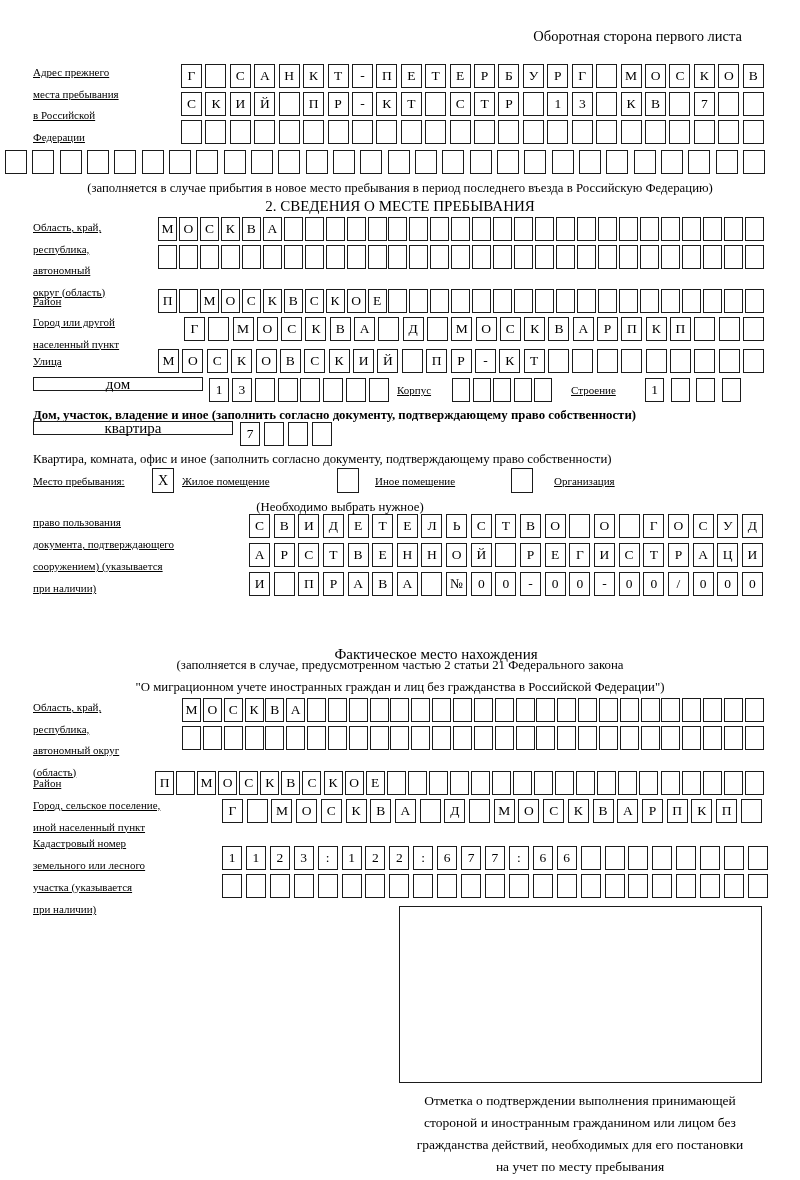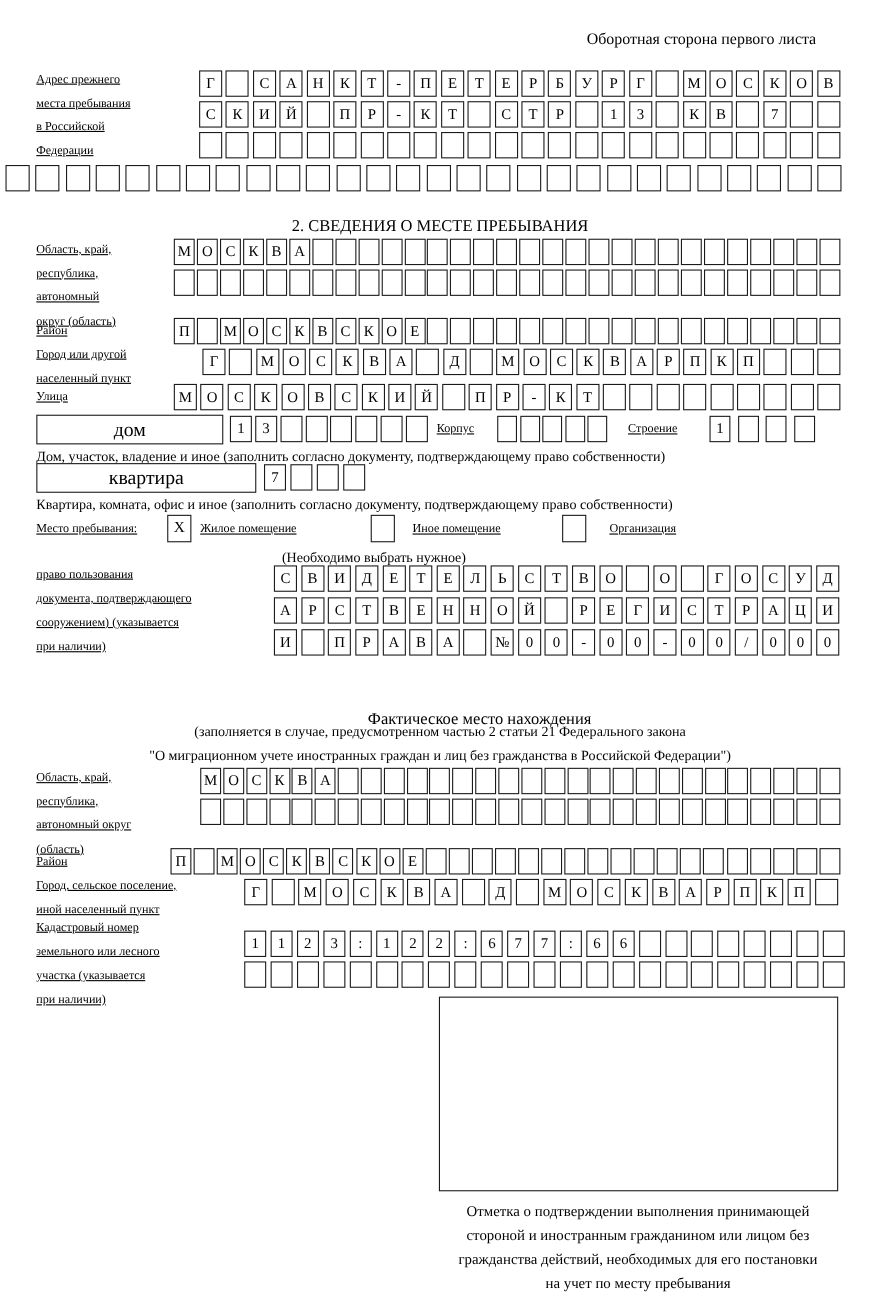--- a/index.html
+++ b/index.html
@@ -4,22 +4,22 @@
 <style>
   html,body{margin:0;padding:0;background:#fff;}
   .page{position:relative;width:800px;height:1180px;background:#fff;overflow:hidden;
         font-family:"Liberation Serif","DejaVu Serif",serif;color:#000;}
   .abs{position:absolute;}
   .lbl{font-size:11px;line-height:21.5px;white-space:nowrap;text-decoration:underline;}
   .cellrow{position:absolute;display:flex;justify-content:space-between;height:24px;}
   .cell{flex:0 0 var(--cw,20px);width:var(--cw,20px);height:24px;border:1.7px solid #1b1b1b;
         box-sizing:border-box;display:flex;align-items:center;justify-content:center;
         font-size:13.5px;line-height:1;background:#fff;}
-  .wbox{position:absolute;border:1.7px solid #1b1b1b;box-sizing:border-box;height:27px;
-        display:flex;align-items:center;justify-content:center;font-size:18px;background:#fff;}
+  .wbox{position:absolute;border:1.7px solid #1b1b1b;box-sizing:border-box;height:14px;
+        display:flex;align-items:center;justify-content:center;font-size:15px;background:#fff;}
   .chk{position:absolute;width:22px;height:25px;border:1.7px solid #1b1b1b;box-sizing:border-box;
        display:flex;align-items:center;justify-content:center;font-size:14px;background:#fff;}
   .note{position:absolute;font-size:12.8px;line-height:16px;white-space:nowrap;}
   .center{left:0;width:800px;text-align:center;}
   .title{position:absolute;font-size:15px;font-weight:normal;white-space:nowrap;}
   .stampbox{position:absolute;border:1.8px solid #1b1b1b;box-sizing:border-box;background:#fff;}
   .caption{position:absolute;font-size:13.5px;line-height:22px;text-align:center;}
 </style>
 </head>
 <body>
@@ -135,20 +135,21 @@
       <span class="cell"></span>
       <span class="cell"></span>
       <span class="cell"></span>
       <span class="cell"></span>
       <span class="cell"></span>
       <span class="cell"></span>
       <span class="cell"></span>
       <span class="cell"></span>
       <span class="cell"></span>
     </div>
+  <div class="note center" style="top:180px;">(заполняется в случае прибытия в новое место пребывания в период последнего въезда в Российскую Федерацию)</div>
 
   <div class="title center" style="top:198px;">2. СВЕДЕНИЯ О МЕСТЕ ПРЕБЫВАНИЯ</div>
 
   <div class="abs lbl" style="left:33px;top:217px;">
     <div>Область, край,</div>
     <div>республика,</div>
     <div>автономный</div>
     <div>округ (область)</div>
   </div>
   <div class="cellrow" style="left:158px;top:217px;width:606px;--cw:19px;">
@@ -326,21 +327,21 @@
       <span class="cell"></span>
       <span class="cell"></span>
     </div>
   <div class="abs lbl" style="left:571px;top:380px;">Строение</div>
   <div class="cellrow" style="left:645px;top:378px;width:96px;--cw:19px;">
       <span class="cell">1</span>
       <span class="cell"></span>
       <span class="cell"></span>
       <span class="cell"></span>
     </div>
-  <div class="note" style="left:33px;top:407px;">Дом, участок, владение и иное (заполнить согласно документу, подтверждающему право собственности)</div>
+  <div class="note" style="left:33px;top:407px;font-weight:bold;">Дом, участок, владение и иное (заполнить согласно документу, подтверждающему право собственности)</div>
 
   <div class="wbox" style="left:33px;top:421px;width:200px;">квартира</div>
   <div class="cellrow" style="left:240px;top:422px;width:92px;--cw:20px;">
       <span class="cell">7</span>
       <span class="cell"></span>
       <span class="cell"></span>
       <span class="cell"></span>
     </div>
   <div class="note" style="left:33px;top:451px;">Квартира, комната, офис и иное (заполнить согласно документу, подтверждающему право собственности)</div>
 

